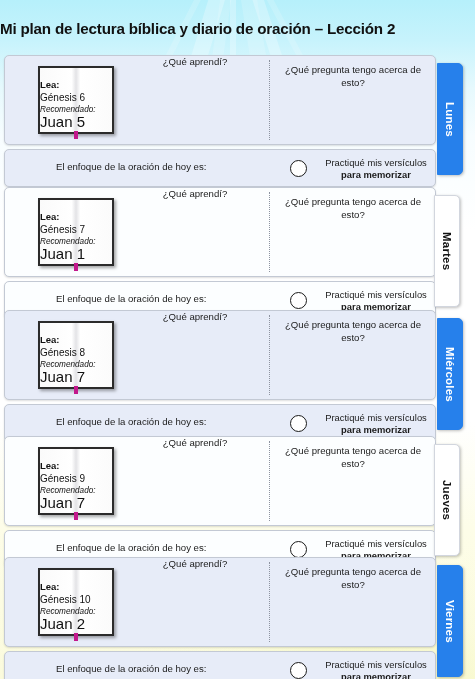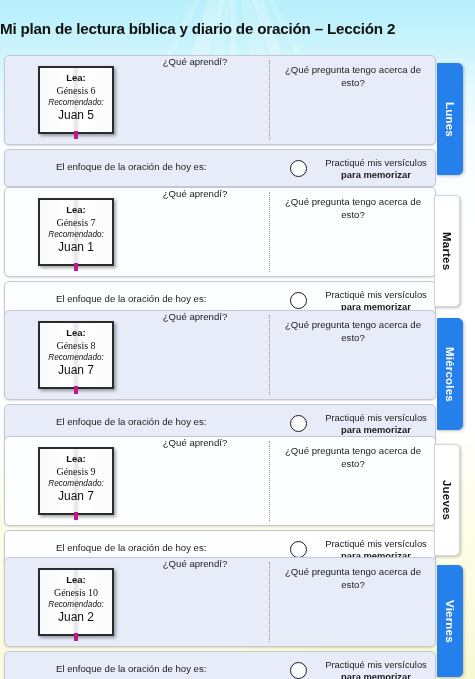--- a/index.html
+++ b/index.html
@@ -90,27 +90,26 @@
 
   
   .book{
     position:absolute;
     left:33px;top:10px;
     width:76px;height:68px;
     background:linear-gradient(90deg,#fafafa 0%,#ffffff 44%,#e3e3e6 50%,#ffffff 56%,#fbfbfb 100%);
     border:2px solid #2b2b2b;
     box-shadow:2px 2px 3px rgba(0,0,0,.35);
     box-sizing:border-box;
-    text-align:center;
-    padding-top:3px;
+    padding-top:10px;
   }
   .book .lea{font-size:9.5px;font-weight:bold;color:#111;line-height:13px;}
-  .book .passage{font-size:10px;color:#111;line-height:13px;font-family:Liberation Serif, serif;}
+  .book .passage{font-size:10px;color:#111;line-height:13px;}
   .book .recom{font-size:8.2px;font-style:italic;color:#111;line-height:12px;}
-  .book .ref{font-size:12px;color:#111;line-height:12px;}
+  .book .ref{font-size:15px;color:#111;line-height:12px;}
   .bookmark{
     position:absolute;
     left:50%;margin-left:-2px;
     bottom:-7px;
     width:4px;height:8px;
     background:#c2188c;
   }
 
   .q-learn{
     position:absolute;

